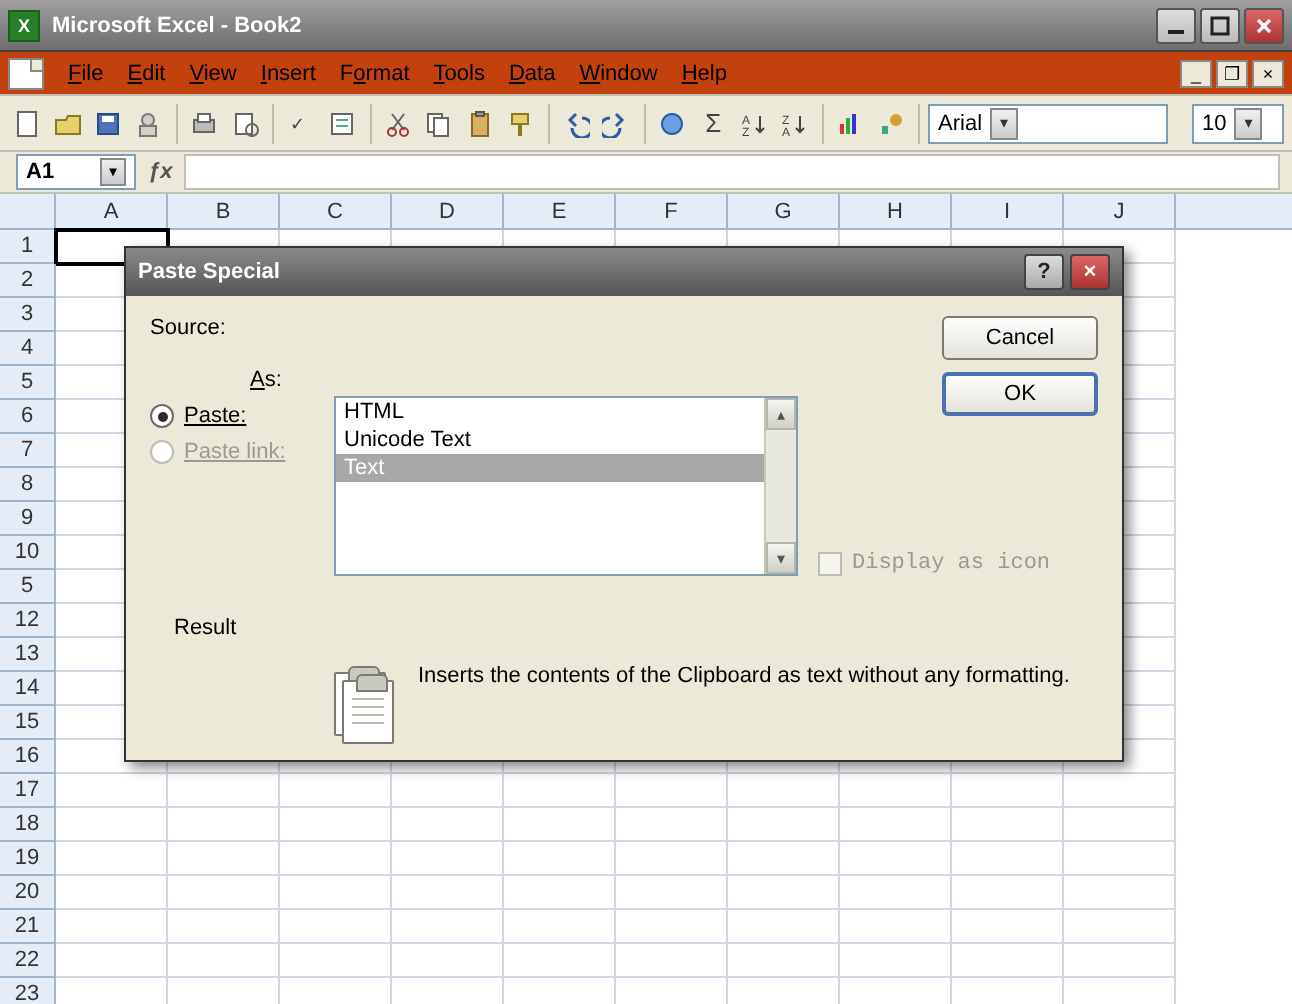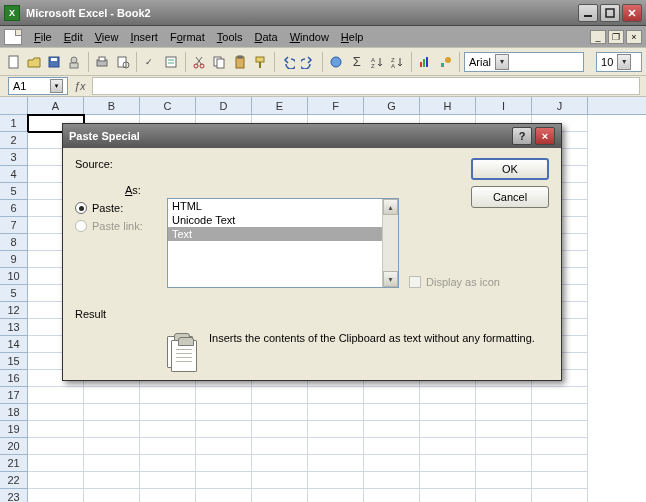--- a/index.html
+++ b/index.html
@@ -8,38 +8,38 @@
 
   
   .titlebar { height:26px; background:linear-gradient(#a0a0a0,#6d6d6d); display:flex; align-items:center; padding:0 4px; color:#fff; border-bottom:1px solid #444;}
   .titlebar .logo { width:16px; height:16px; background:#2a7f2a; border:1px solid #1a5f1a; margin-right:6px; display:flex;align-items:center;justify-content:center;color:#fff;font-size:9px;font-weight:bold;}
   .titlebar .title { font-weight:bold; font-size:11px; }
   .titlebar .spacer { flex:1; }
   .winbtn { width:20px; height:18px; background:linear-gradient(#ddd,#bbb); border:1px solid #555; margin-left:2px; display:flex;align-items:center;justify-content:center; border-radius:2px; color:#222;}
   .winbtn.close { background:linear-gradient(#d66,#a33); color:#fff;}
 
   
-  .menubar { height:22px; background:#a3a3a3; display:flex; align-items:center; padding:0 4px; border-bottom:1px solid #c0c0b4;}
+  .menubar { height:22px; background:#c2410c; display:flex; align-items:center; padding:0 4px; border-bottom:1px solid #c0c0b4;}
   .menubar .doc-icon { width:18px;height:16px;background:#fff;border:1px solid #888;margin-right:6px;position:relative;}
   .menubar .doc-icon::before{content:"";position:absolute;top:0;right:0;width:5px;height:5px;background:#ece9d8;border-left:1px solid #888;border-bottom:1px solid #888;}
   .menu-item { padding:2px 6px; cursor:default; }
   .menu-item u { text-decoration:underline; }
   .mdi-controls { margin-left:auto; display:flex; }
   .mdi-controls .mdi-btn { width:16px;height:14px;background:#ece9d8;border:1px solid #888;margin-left:2px;display:flex;align-items:center;justify-content:center;font-size:9px;}
 
   
   .toolbar { height:28px; background:#ece9d8; display:flex; align-items:center; padding:0 4px; border-bottom:1px solid #c0c0b4; gap:1px;}
   .tbtn { width:22px; height:22px; border:1px solid transparent; display:flex;align-items:center;justify-content:center; color:#444; border-radius:2px;}
   .tsep { width:1px; height:20px; background:#bcbcac; margin:0 3px;}
   .font-box { margin-left:auto; display:flex; align-items:center; gap:12px;}
   .combo { height:20px; background:#fff; border:1px solid #7f9db9; display:flex; align-items:center; padding:0 2px 0 4px; font-size:11px;}
   .combo .cbtn { width:14px;height:16px;background:linear-gradient(#f0f0f0,#ccc);border:1px solid #888;margin-left:4px;display:flex;align-items:center;justify-content:center;font-size:8px;color:#333;}
 
   
-  .namebar { height:21px; background:#ece9d8; display:flex; align-items:center; border-bottom:1px solid #c0c0b4; padding-left:8px;}
+  .namebar { height:21px; background:#ece9d8; display:flex; align-items:center; border-bottom:1px solid #c0c0b4; padding-left:8px;font-weight:bold;}
   .namebox { width:60px; height:18px; background:#fff; border:1px solid #7f9db9; display:flex;align-items:center;padding:0 4px;font-size:11px;}
   .namebox .nbtn { margin-left:auto;width:13px;height:14px;background:linear-gradient(#eee,#ccc);border:1px solid #888;display:flex;align-items:center;justify-content:center;font-size:7px;}
   .fx { margin:0 6px; font-style:italic; color:#555;}
   .formula { flex:1; height:18px; background:#fff; border:1px solid #c0c0b4; margin-right:6px;}
 
   
   .grid-area { position:relative; height:405px; background:#fff; overflow:hidden;}
   .colheads { display:flex; height:18px; background:#e4ecf7; border-bottom:1px solid #9eb6ce;}
   .rownum-head { width:28px; border-right:1px solid #9eb6ce; background:#e4ecf7;}
   .colhead { width:56px; border-right:1px solid #9eb6ce; text-align:center; line-height:18px; font-size:11px; color:#333; }
@@ -52,36 +52,36 @@
   
   .dialog { position:absolute; top:123px; left:62px; width:500px; background:#ece9d8; border:1px solid #333; box-shadow:3px 3px 6px rgba(0,0,0,.45); }
   .dlg-title { height:24px; background:linear-gradient(#8a8a8a,#555); color:#fff; display:flex; align-items:center; padding:0 6px; font-weight:bold; font-size:11px;}
   .dlg-title .dspacer{flex:1;}
   .dlg-tbtn { width:20px;height:18px;background:linear-gradient(#ddd,#aaa);border:1px solid #444;border-radius:2px;margin-left:3px;display:flex;align-items:center;justify-content:center;color:#222;}
   .dlg-tbtn.close{background:linear-gradient(#d66,#a33);color:#fff;}
   .dlg-body { padding:10px 12px 12px 12px; position:relative; }
   .source-row { margin-bottom:14px; }
   .as-label { margin-left:50px; margin-bottom:2px;}
   .radio-col { position:absolute; left:12px; top:54px; width:92px;}
-  .radio-row { display:flex; align-items:center; margin-bottom:6px; font-size:11px;}
+  .radio-row { display:flex; align-items:center; margin-bottom:6px; font-size:11px;text-decoration:underline;}
   .radio-row.disabled { color:#9a9a90;}
   .radio { width:12px;height:12px;border:1px solid #6b6b6b;border-radius:50%;margin-right:5px;background:#fff;display:flex;align-items:center;justify-content:center;}
   .radio.checked::after{content:"";width:5px;height:5px;background:#2a2a2a;border-radius:50%;}
   .radio.disabled{border-color:#bdbdb3;}
   .listwrap { margin-left:92px; width:232px; height:90px; border:1px solid #7f9db9; background:#fff; display:flex; }
   .listbox { flex:1; overflow:hidden;}
   .listitem { padding:1px 4px; font-size:11px; }
   .listitem.selected { background:#a8a8a8; color:#fff;}
   .list-scroll { width:16px; background:#e8e8e0; border-left:1px solid #c7c7bb; display:flex; flex-direction:column;}
   .scroll-btn { height:16px; background:linear-gradient(#f5f5f0,#d0d0c6); border:1px solid #b5b5aa; display:flex;align-items:center;justify-content:center;font-size:8px;color:#555;}
   .scroll-track{flex:1;}
-  .chk-row { position:absolute; left:346px; top:128px; display:flex; align-items:center; color:#9a9a90;}
+  .chk-row { position:absolute; left:346px; top:128px; display:flex; align-items:center; color:#9a9a90;font-family:Liberation Mono, monospace;}
   .chk { width:12px;height:12px;border:1px solid #bdbdb3;background:#f4f4ee;margin-right:5px;}
   .result-row { margin-top:18px; display:flex; align-items:flex-start; }
-  .result-label { width:60px; padding-top:2px;}
+  .result-label { width:60px; padding-top:2px;margin-left:12px;}
   .result-icon { width:30px; margin:8px 12px 0 0;}
   .clip-icon { width:26px;height:32px;border:1px solid #7a7a70;background:#fff;position:relative;border-radius:1px;}
   .clip-icon::before{content:"";position:absolute;top:-4px;left:6px;width:14px;height:7px;border:1px solid #7a7a70;border-radius:3px 3px 0 0;background:#c9c9bd;}
   .clip-icon .line{position:absolute;left:4px;right:4px;height:1px;background:#b8b8ac;}
   .clip-stack { position:relative; width:30px; height:36px; padding-top:4px;}
   .clip2 { position:absolute; top:8px; left:4px;}
   .result-text { flex:1; padding:8px 10px 0 0; font-size:11px;}
   .btn-col { position:absolute; right:12px; top:10px; display:flex; flex-direction:column; gap:6px;}
   .dlg-btn { width:78px; height:22px; background:linear-gradient(#fefefe,#e3e3da); border:1px solid #7a7a70; border-radius:3px; text-align:center; line-height:20px; font-size:11px;}
   .dlg-btn.default { border:2px solid #4a6fb3; line-height:18px;}
@@ -605,22 +605,22 @@
     <div class="dlg-title">
       <span>Paste Special</span>
       <div class="dspacer"></div>
       <div class="dlg-tbtn">?</div>
       <div class="dlg-tbtn close">×</div>
     </div>
     <div class="dlg-body">
       <div class="source-row">Source:</div>
 
       <div class="btn-col">
+        <div class="dlg-btn">Cancel</div>
         <div class="dlg-btn default">OK</div>
-        <div class="dlg-btn">Cancel</div>
       </div>
 
       <div class="as-label"><u>A</u>s:</div>
 
       <div class="radio-col">
         <div class="radio-row">
           <div class="radio checked"></div>
           <span>Paste:</span>
         </div>
         <div class="radio-row disabled">

